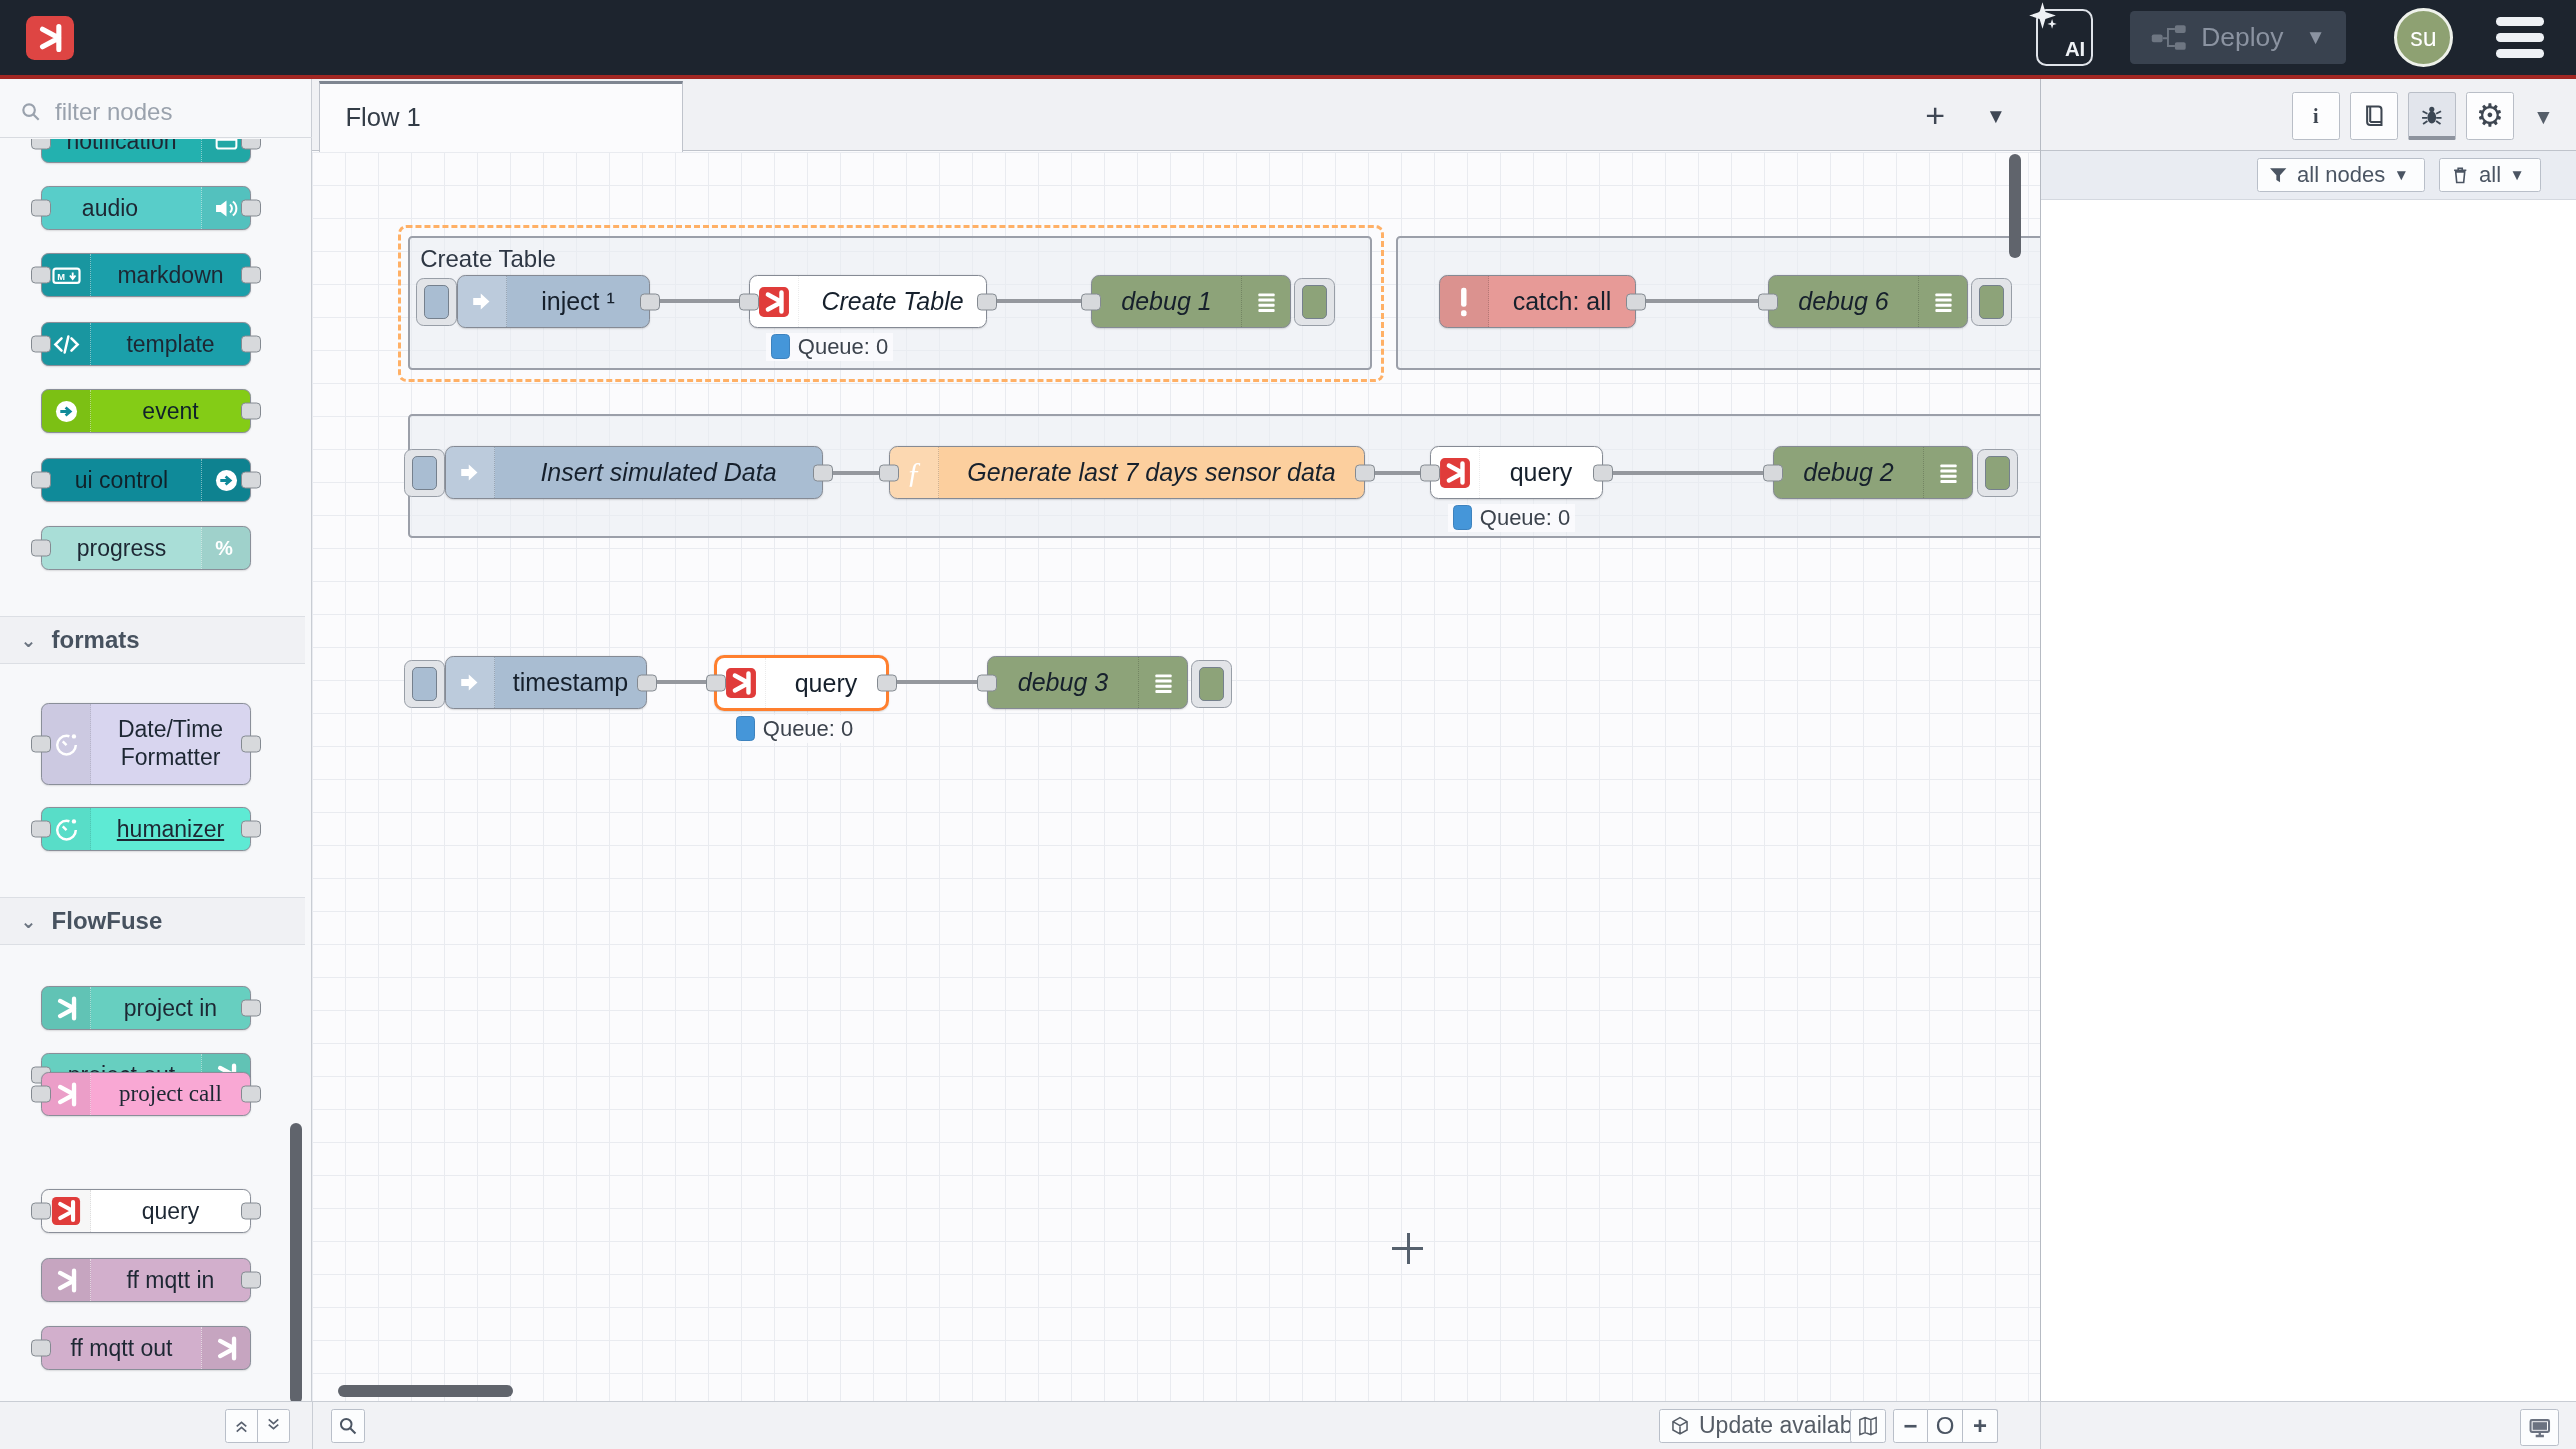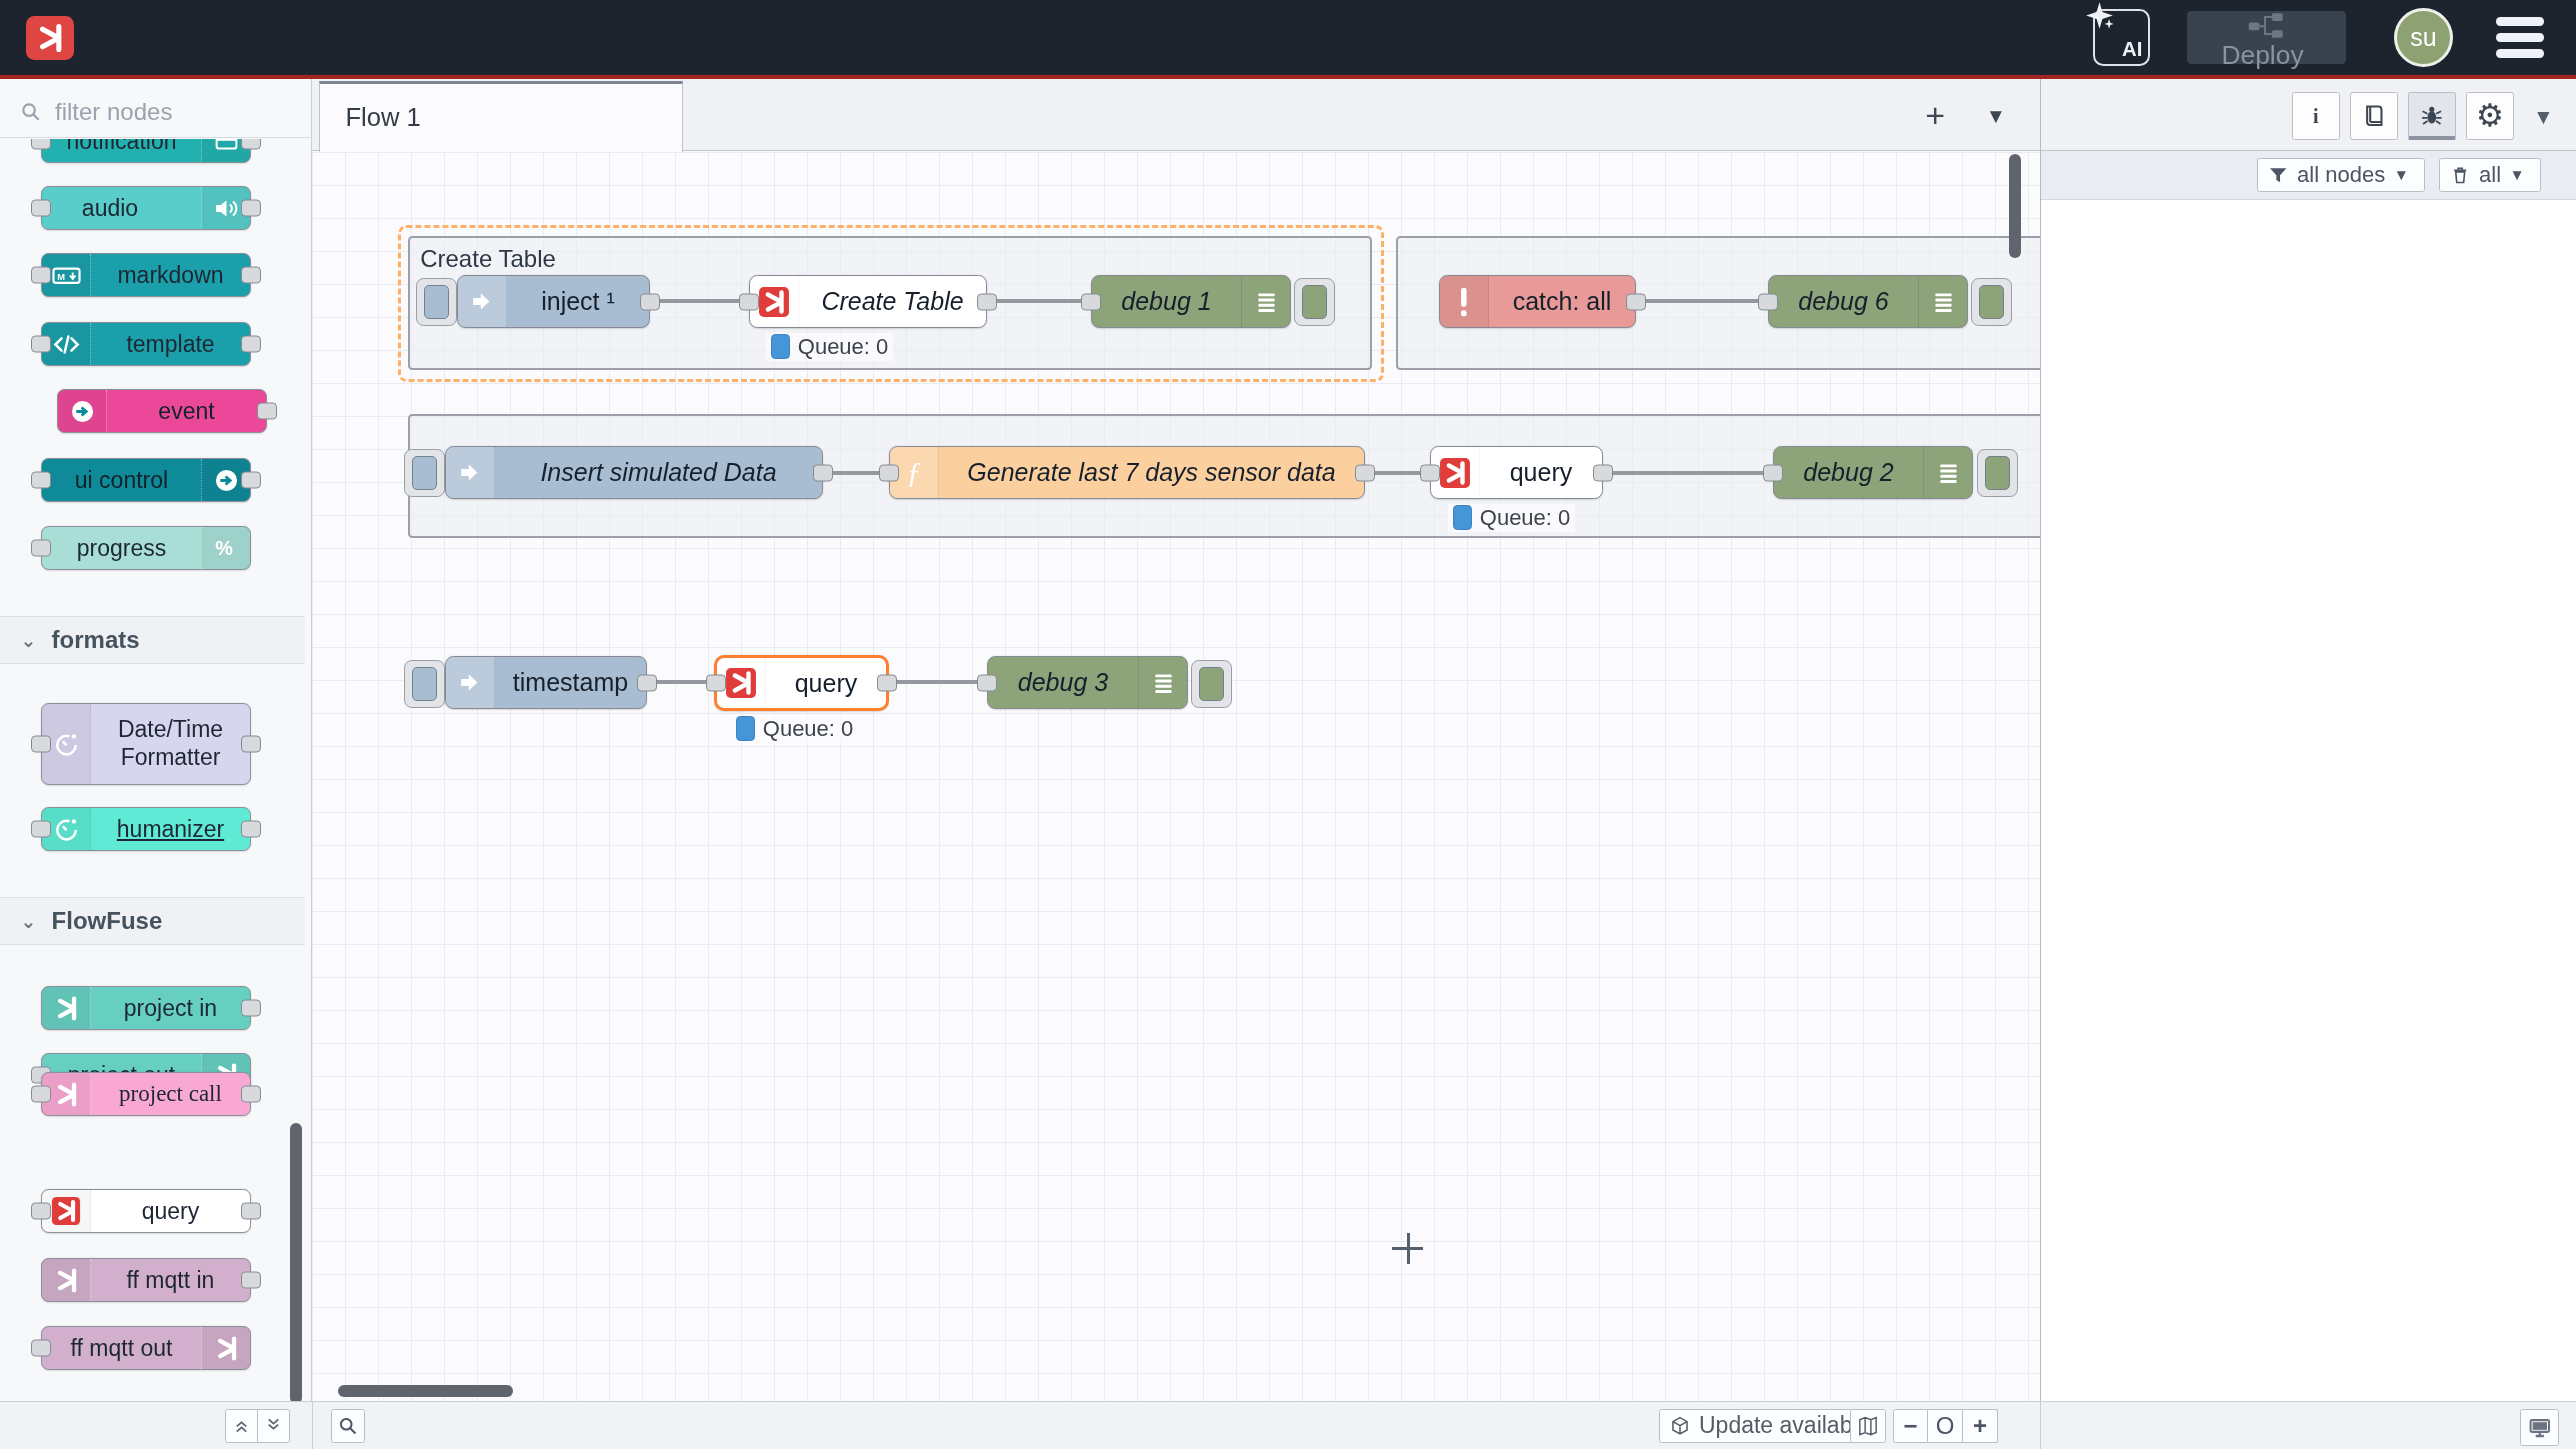--- a/index.html
+++ b/index.html
@@ -11,21 +11,21 @@
           display:flex;align-items:center;}
   .header-accent{position:absolute;left:0;top:75px;width:2576px;height:4.3px;background:#a22723;}
   .logo{width:48px;height:44px;background:#de4543;border-radius:8.5px;margin-left:25.6px;
         display:flex;align-items:center;justify-content:center;}
   .app-title{color:#e9ebee;font-size:32px;font-weight:500;margin-left:25.6px;letter-spacing:0.4px;}
   .hdr-right{position:absolute;right:0;top:0;height:75px;display:flex;align-items:center;}
   .ai-btn{width:53px;height:53px;border:2.6px solid #dfe3e9;border-radius:10.2px;position:relative;margin-right:37px;}
   .ai-txt{position:absolute;right:6px;bottom:2.6px;color:#eef1f5;font-size:20.4px;font-weight:bold;}
   .ai-star{position:absolute;left:-10.2px;top:-10.2px;}
   .deploy-btn{height:53px;background:#39424f;border-radius:4.3px;display:flex;align-items:center;
-              padding:0 20.4px;margin-right:48px;flex-direction:column;}
+              padding:0 20.4px;margin-right:48px;}
   .deploy-label{color:#8b93a1;font-size:26.4px;margin:0 22px 0 13.6px;}
   .caret{color:#8b93a1;font-size:20.4px;}
   .avatar{width:53px;height:53px;border-radius:50%;background:#8ea172;border:3.4px solid #eef1ea;
           display:flex;align-items:center;justify-content:center;color:#fff;font-size:25px;margin-right:43px;}
   .burger{display:flex;flex-direction:column;gap:7.7px;margin-right:32px;}
   .burger div{width:48px;height:8.5px;border-radius:4.3px;background:#eef1f5;}
   
   .palette{position:absolute;left:0;top:79px;width:312px;height:1322px;background:#f7f8fa;
            border-right:0.9px solid #c9cdd4;box-sizing:border-box;}
   .psearch{position:absolute;left:0;top:8.5px;width:312px;height:49px;border-bottom:0.9px solid #d8dbe0;
@@ -212,21 +212,21 @@
       <span class="port in"></span>
       <span class="psect l">
         <svg width="31" height="31" viewBox="0 0 100 100">
             <path d="M34 30 L14 50 L34 70 M66 30 L86 50 L66 70 M56 24 L44 76" stroke="#fff" stroke-width="8" fill="none" stroke-linecap="round"></path>
           </svg>
       </span>
       <span class="plabel">template</span>
       <span class="port out"></span>
     </div>
 
-    <div class="pitem" style="top:250px;background:#ec4899;color:#fff;margin-left:16px;">
+    <div class="pitem" style="top:250px;background:#84cc16;color:#fff;">
       <span class="psect l">
         <svg width="31" height="31" viewBox="0 0 100 100">
             <circle cx="50" cy="50" r="34" fill="#fff"></circle>
             <path d="M30 50 h28 m-11 -13 l15 13 -15 13" stroke="#0f8a99" stroke-width="9" fill="none"></path>
           </svg>
       </span>
       <span class="plabel" style="color:#10222a;">event</span>
       <span class="port out"></span>
     </div>
 

